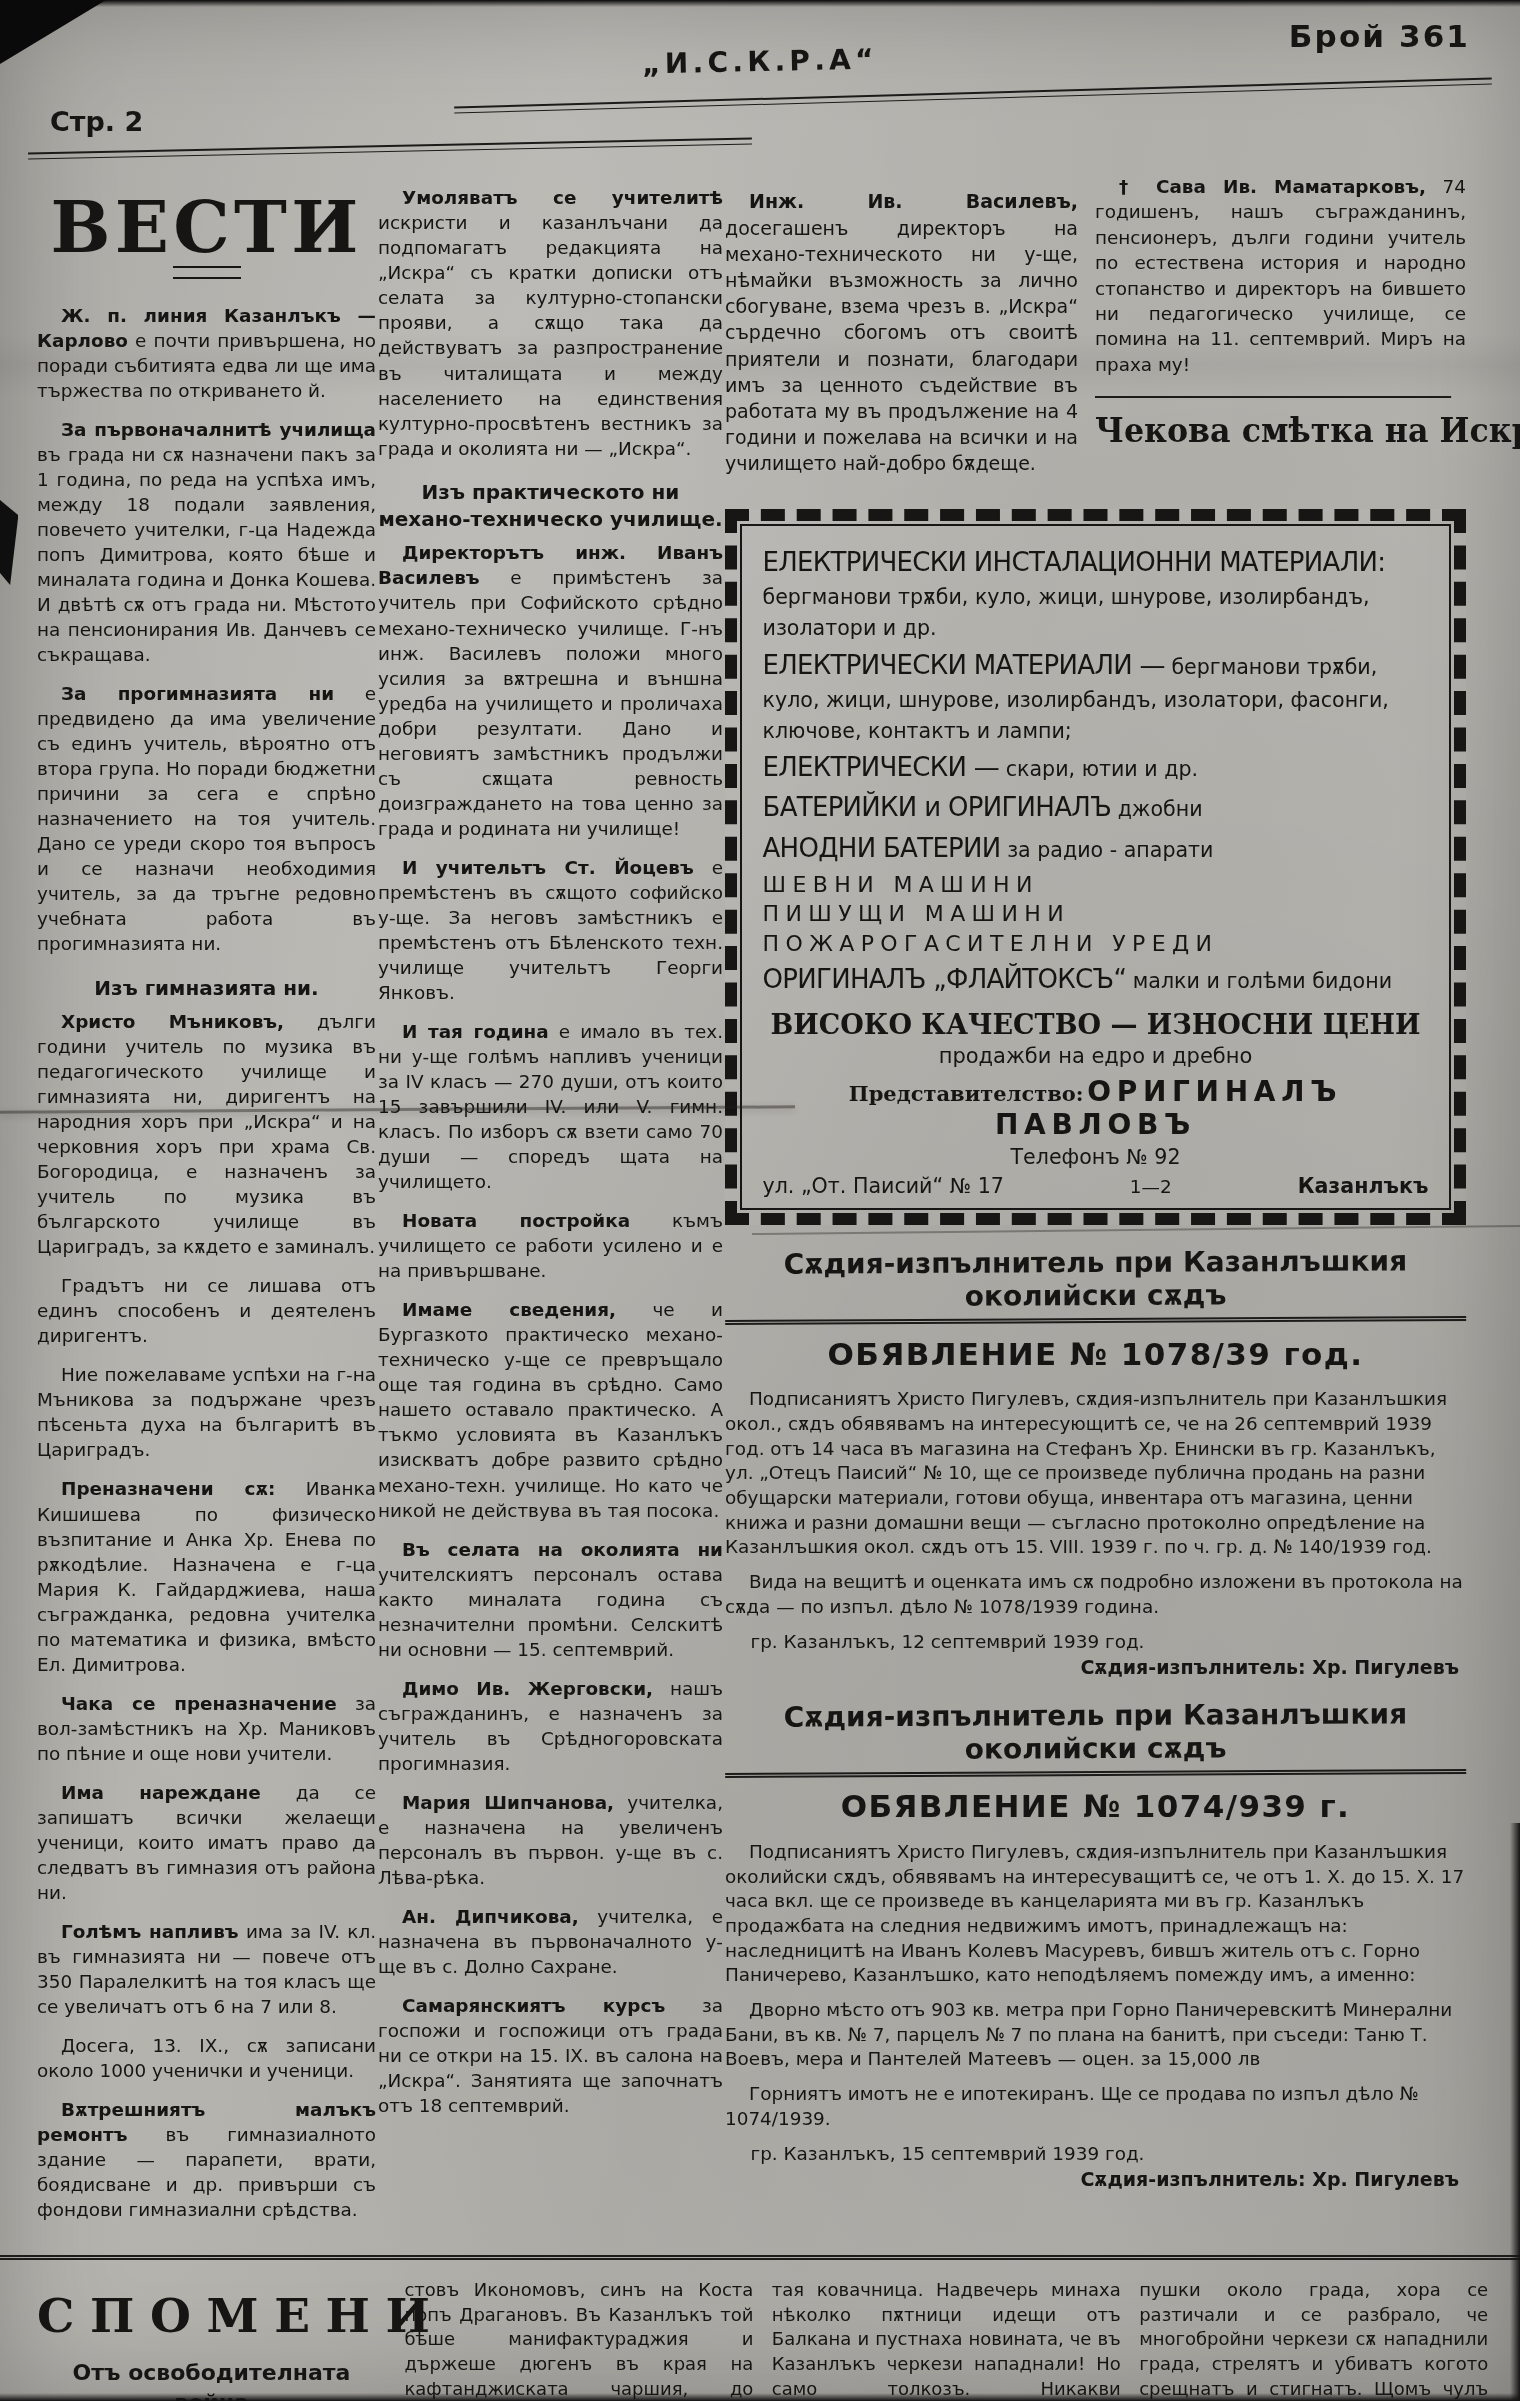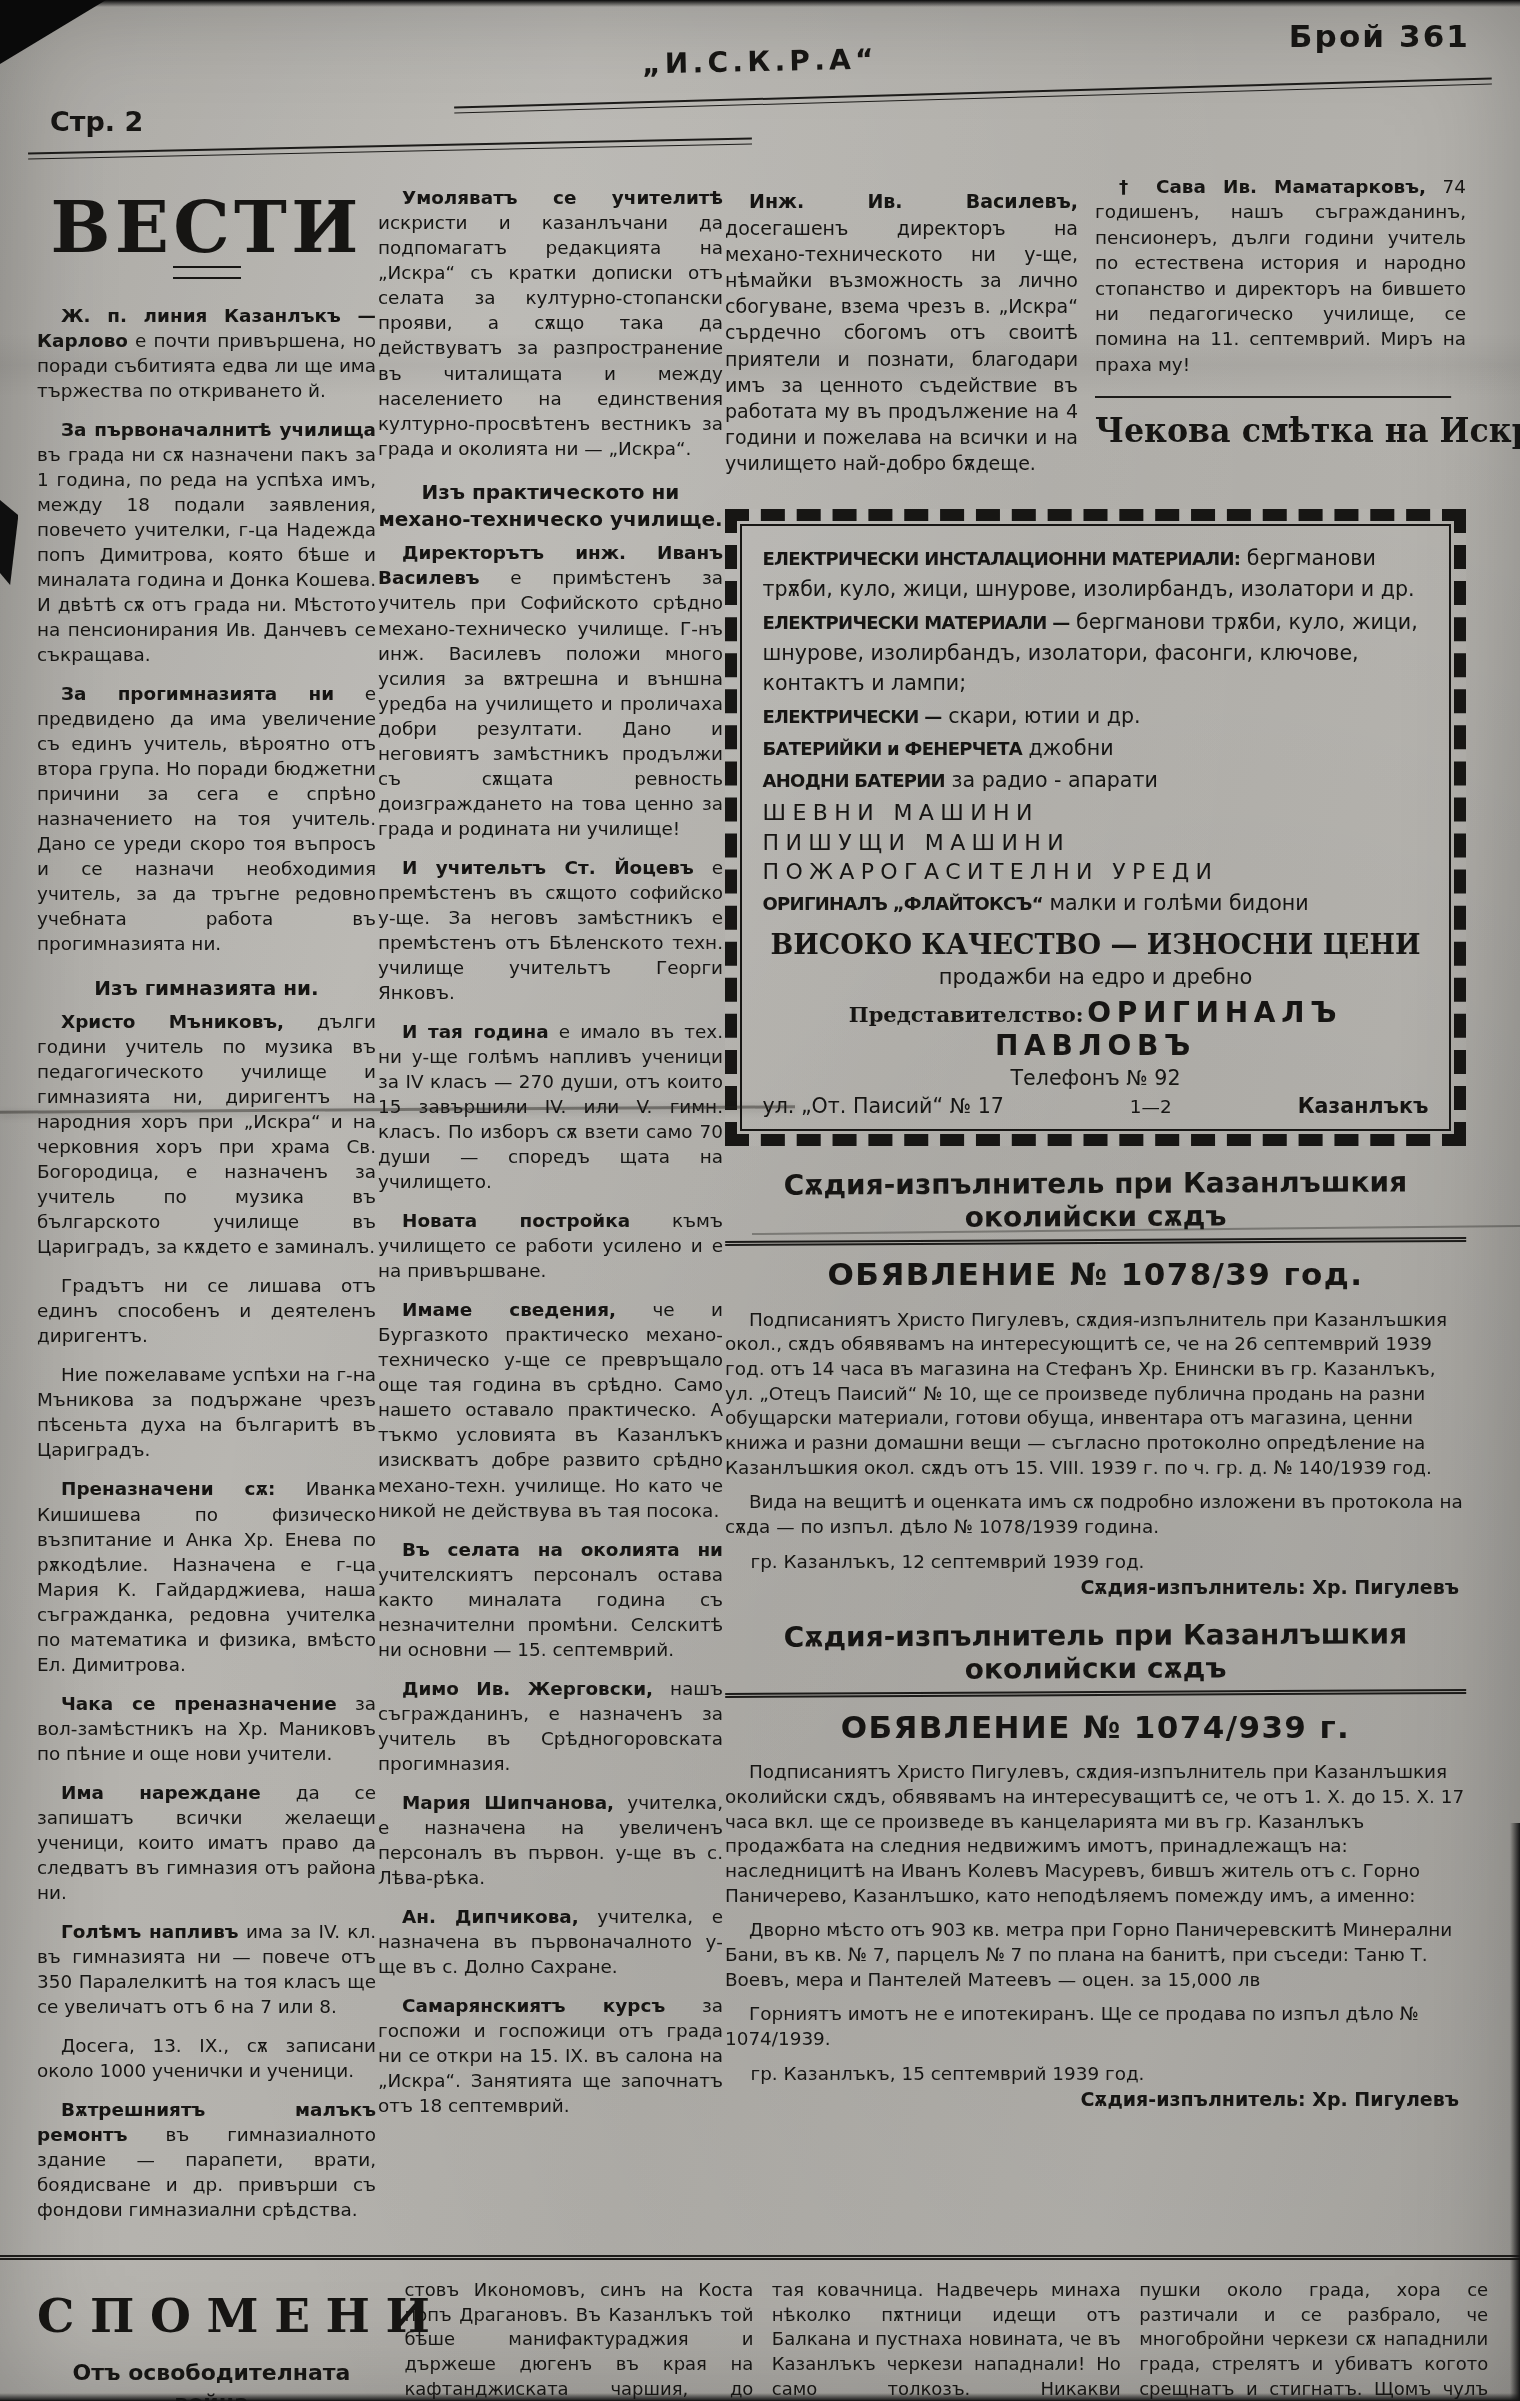--- a/index.html
+++ b/index.html
@@ -47,21 +47,21 @@
   .vesti-orn{width:68px;height:8.5px;border-top:2.8px solid #161513;border-bottom:2.8px solid #161513;margin:0 auto 24px auto;}
 
   .r-top{display:flex;gap:17px;}
   .vasilev{width:353px;font-size:19px;line-height:1.38;text-align:justify;padding-top:20px;}
   .r-right{width:371px;font-size:18.4px;line-height:1.38;text-align:justify;padding-top:5.7px;}
   .banner{margin-top:18.4px;border-top:2.1px solid #1c1b19;padding-top:10px;font-family:"DejaVu Serif", serif;font-weight:bold;font-size:33px;white-space:nowrap;transform:scaleX(.96);transform-origin:left;letter-spacing:0px;}
 
   
   .ad{margin-top:18.4px;border:12.8px dashed #171614;outline:2.1px solid #171614;outline-offset:-17px;padding:21px 25.5px 15.6px 25.5px;background:rgba(255,255,255,.04);}
   .ad-line{font-size:20.6px;line-height:1.5;margin:1.4px 0;}
-  .ad-line .h{font-weight:bold;font-size:18px;letter-spacing:-0.7px;}
+  .ad-line .h{font-weight:normal;font-size:26px;letter-spacing:-0.7px;}
   .ad-mach{font-weight:normal;font-size:22px;letter-spacing:6.4px;margin:4.3px 0;}
   .ad-quality{font-family:"DejaVu Serif", serif;font-weight:bold;font-size:27px;text-align:center;margin:10px 0 4.3px 0;}
   .ad-sales{font-size:21px;text-align:center;margin:2.8px 0 7px 0;}
   .ad-rep{text-align:center;margin:5.7px 0 1.4px 0;}
   .ad-rep .lbl{font-family:"DejaVu Serif", serif;font-weight:bold;font-size:21px;}
   .ad-rep .nm{font-weight:bold;font-size:28px;letter-spacing:5.7px;}
   .ad-phone{text-align:center;font-size:20.6px;margin:4.3px 0 1.4px 0;}
   .ad-foot{display:flex;justify-content:space-between;align-items:baseline;font-size:20.6px;margin-top:4.3px;}
   .ad-foot .code{font-size:18.4px;}
   .ad-foot .city{font-weight:bold;}
@@ -144,21 +144,21 @@
         <div class="r-right">
           <p class="para"><b>† Сава Ив. Маматарковъ,</b> <span>74 годишенъ, нашъ съгражданинъ, пенсионеръ, дълги години учитель по естествена история и народно стопанство и директоръ на бившето ни педагогическо училище, се помина на 11. септемврий. Миръ на праха му!</span></p>
           <div class="banner">Чекова смѣтка на Искра е № 2820</div>
         </div>
       </div>
 
       <div class="ad">
         <div class="ad-line"><span class="h">ЕЛЕКТРИЧЕСКИ ИНСТАЛАЦИОННИ МАТЕРИАЛИ:</span> <span>бергманови трѫби, куло, жици, шнурове, изолирбандъ, изолатори и др.</span></div>
         <div class="ad-line"><span class="h">ЕЛЕКТРИЧЕСКИ МАТЕРИАЛИ —</span> <span>бергманови трѫби, куло, жици, шнурове, изолирбандъ, изолатори, фасонги, ключове, контактъ и лампи;</span></div>
         <div class="ad-line"><span class="h">ЕЛЕКТРИЧЕСКИ —</span> <span>скари, ютии и др.</span></div>
-        <div class="ad-line"><span class="h">БАТЕРИЙКИ и ФЕНЕРЧЕТА</span> <span>джобни</span></div>
+        <div class="ad-line"><span class="h">БАТЕРИЙКИ и ОРИГИНАЛЪ</span> <span>джобни</span></div>
         <div class="ad-line"><span class="h">АНОДНИ БАТЕРИИ</span> <span>за радио - апарати</span></div>
         <div class="ad-mach">ШЕВНИ МАШИНИ</div>
         <div class="ad-mach">ПИШУЩИ МАШИНИ</div>
         <div class="ad-mach">ПОЖАРОГАСИТЕЛНИ УРЕДИ</div>
         <div class="ad-line"><span class="h">ОРИГИНАЛЪ „ФЛАЙТОКСЪ“</span> <span>малки и голѣми бидони</span></div>
         <div class="ad-quality">ВИСОКО КАЧЕСТВО — ИЗНОСНИ ЦЕНИ</div>
         <div class="ad-sales">продажби на едро и дребно</div>
         <div class="ad-rep"><span class="lbl">Представителство:</span> <span class="nm">ОРИГИНАЛЪ ПАВЛОВЪ</span></div>
         <div class="ad-phone">Телефонъ № 92</div>
         <div class="ad-foot">

